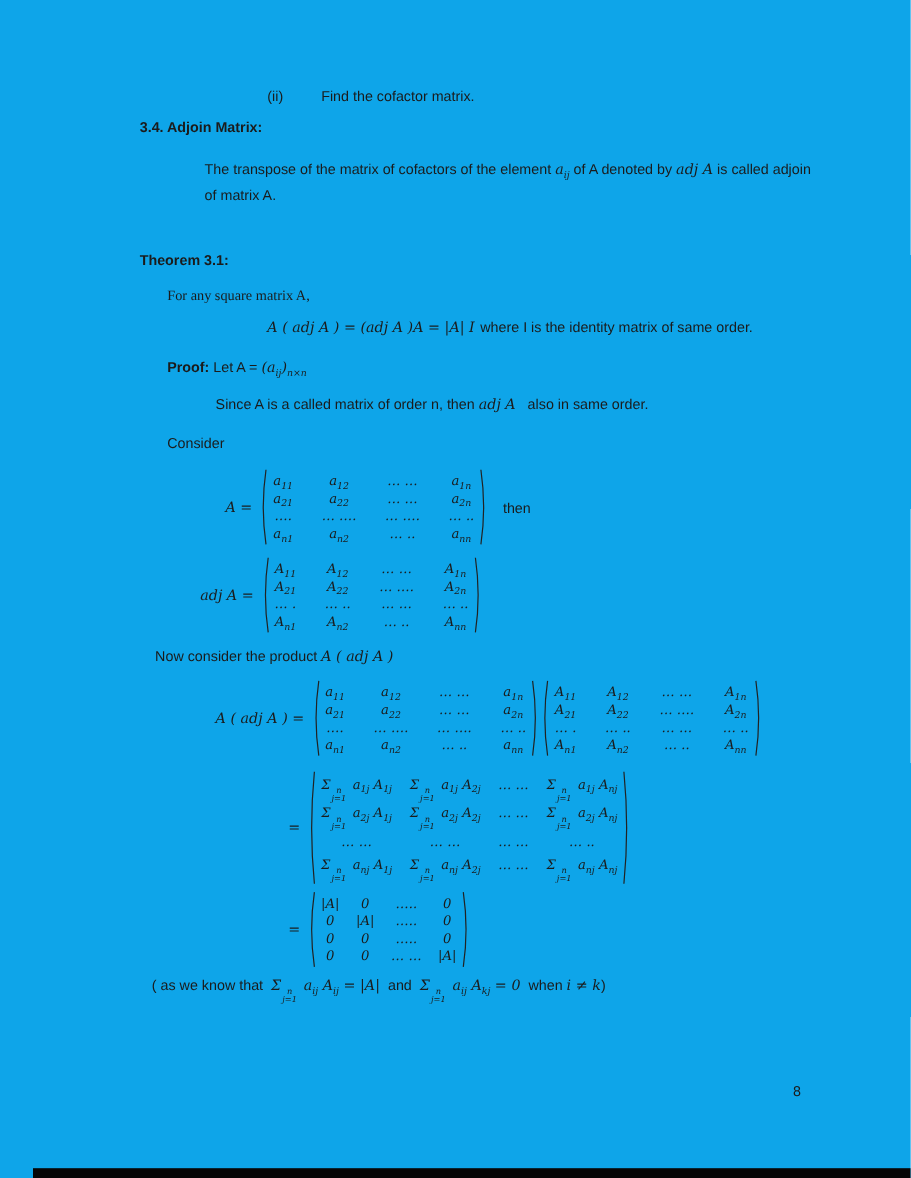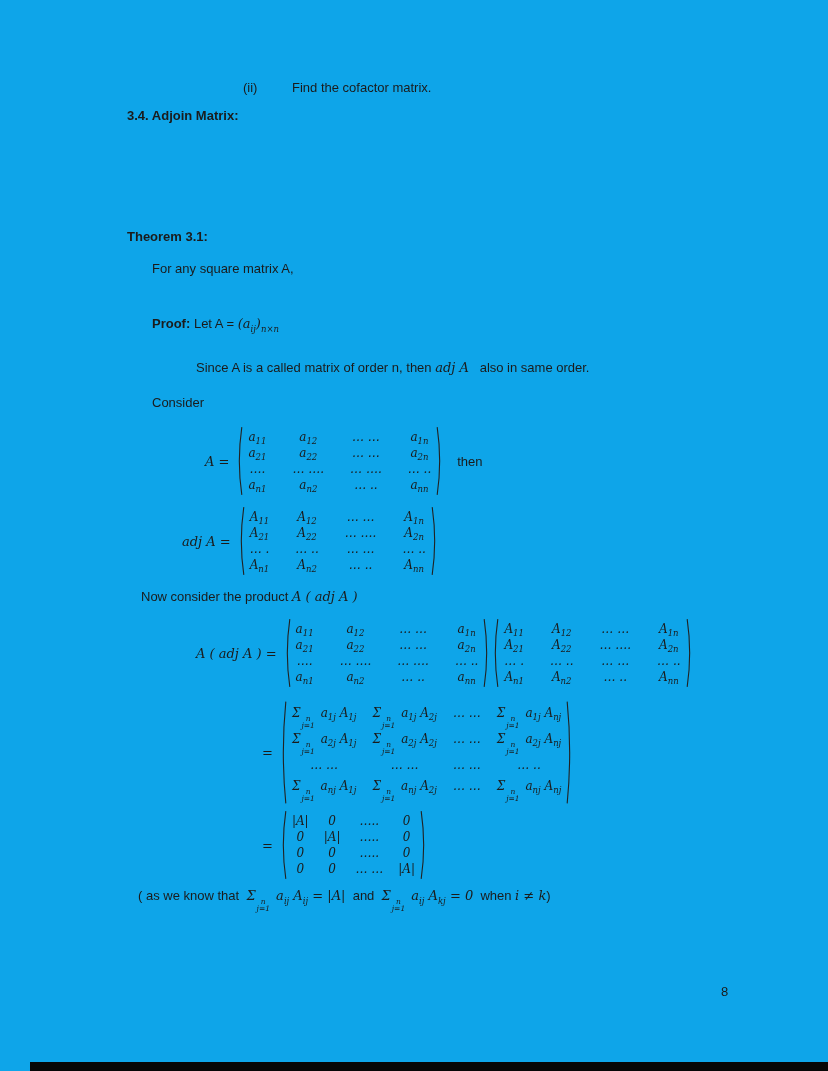--- a/index.html
+++ b/index.html
@@ -56,23 +56,23 @@
     font-style: italic;
   }
 
   
   .l-ii          { left: 243px; top: 80px;  }
   .l-ii .marker  { display: inline-block; width: 49px; }
   .l-sec         { left: 127px; top: 108px; }
   .l-def         { left: 186px; top: 142px; width: 556px; line-height: 23px; }
   .l-ex          { left: 152px; top: 195px; }
   .l-thm         { left: 127px; top: 229px; }
-  .l-forany      { left: 152px; top: 261px; }
+  .l-forany      { left: 152px; top: 261px; font-family: Liberation Serif, serif; }
   .l-identity    { left: 243px; top: 290px; }
-  .l-proof       { left: 152px; top: 316px; text-align: center; }
+  .l-proof       { left: 152px; top: 326px; text-align: center; }
   .l-since       { left: 196px; top: 360px; }
   .l-consider    { left: 152px; top: 395px; }
   .eq-A          { left: 205px; top: 426px; }
   .eq-adj        { left: 182px; top: 506px; }
   .l-nowconsider { left: 141px; top: 589px; text-align: right; }
   .eq-prod       { left: 196px; top: 618px; }
   .eq-sums       { left: 262px; top: 700px; }
   .eq-diag       { left: 262px; top: 810px; }
   .l-note        { left: 138px; top: 886px; line-height: 20px; width: 620px; }
   .page-num      { left: 721px; top: 984px; }
@@ -87,26 +87,32 @@
 <body>
 
 <div class="sheet">
 
   <div class="abs l-ii">
     <span class="marker">(ii)</span><span>Find the cofactor matrix.</span>
   </div>
 
   <div class="abs l-sec b">3.4. Adjoin Matrix:</div>
 
+  <p class="abs l-def">
+    <span>The transpose of the matrix of cofactors of the element </span><span class="m">a<sub>ij</sub></span><span> of A denoted by </span><span class="m">adj A</span><span> is called adjoin of matrix A.</span>
+  </p>
 
 
   <div class="abs l-thm b">Theorem 3.1:</div>
 
   <div class="abs l-forany">For any square matrix A,</div>
 
+  <div class="abs l-identity">
+    <span class="m">A ( adj A ) = (adj A )A =  |A| I</span><span class="gap-l">where I is the identity matrix of same order.</span>
+  </div>
 
   <div class="abs l-proof">
     <span class="b">Proof:</span>
     <span>Let A = </span><span class="m">(a<sub>ij</sub>)<sub>n×n</sub></span>
   </div>
 
   <div class="abs l-since">
     <span>Since A is a called matrix of order n, then </span><span class="m">adj A</span><span>&nbsp;&nbsp; also in same order.</span>
   </div>
 

